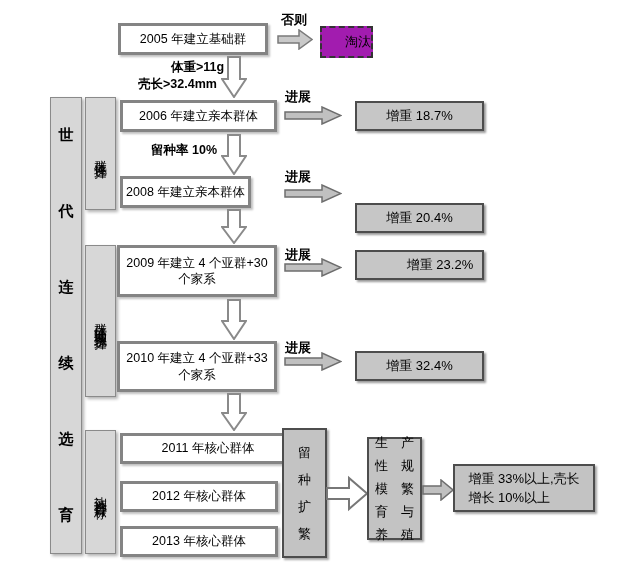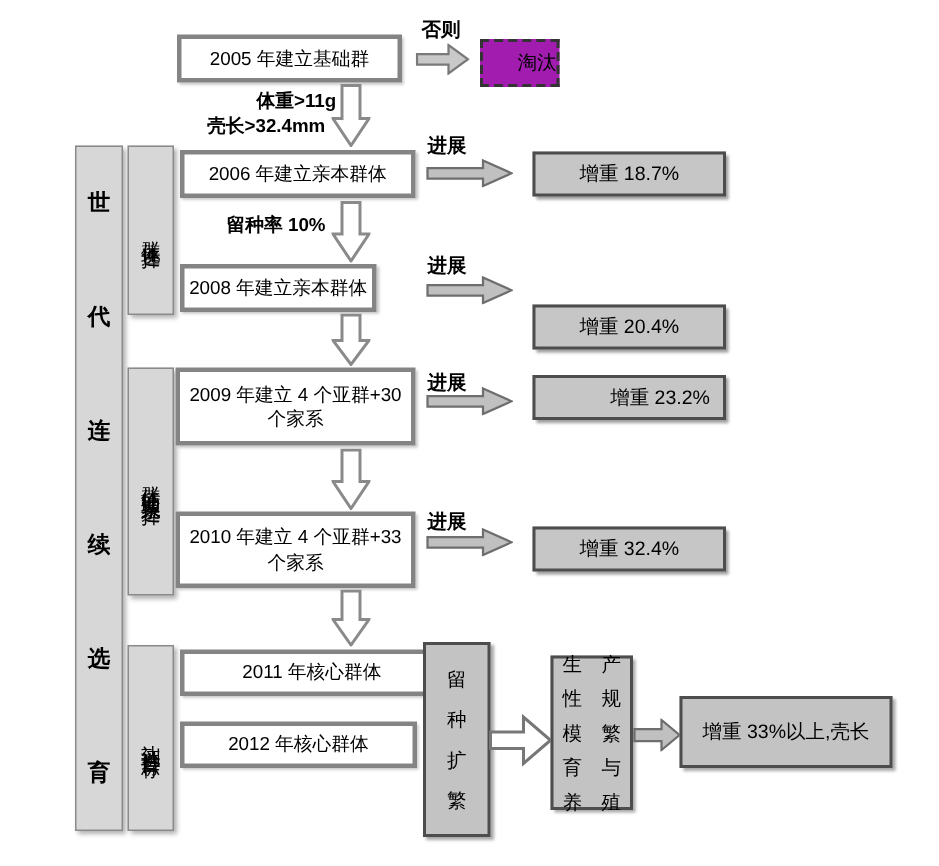--- a/index.html
+++ b/index.html
@@ -92,20 +92,23 @@
   </div>
   <div class="flow-box" style="left:117px;top:341px;width:160px;height:51px;">
     <span class="line">2010 年建立 4 个亚群+33</span>
     <span class="line">个家系</span>
   </div>
   <div class="flow-box" style="left:120px;top:433px;width:176px;height:31px;">
     <span>2011 年核心群体</span>
   </div>
   <div class="flow-box" style="left:120px;top:481px;width:158px;height:31px;">
     <span>2012 年核心群体</span>
+  </div>
+  <div class="flow-box" style="left:120px;top:526px;width:158px;height:31px;">
+    <span>2013 年核心群体</span>
   </div>
 
   <span class="lbl lbl-lg" style="left:281px;top:11px;">否则</span>
   <svg class="arr" style="left:277px;top:29px;" width="36" height="21" viewBox="0 0 36 21">
     <polygon points="1,7 22,7 22,1 35,10.5 22,20 22,14 1,14" fill="#c9c9c9" stroke="#7a7a7a" stroke-width="1.5"></polygon>
   </svg>
   <div class="dashed-box">
     <span>淘汰</span>
   </div>
 
@@ -191,16 +194,17 @@
     </div>
   </div>
 
   <svg class="arr" style="left:422px;top:479px;" width="32" height="22" viewBox="0 0 32 22">
     <polygon points="1,7 19,7 19,1 31,11 19,21 19,15 1,15" fill="#c0c0c0" stroke="#6e6e6e" stroke-width="1.5"></polygon>
   </svg>
 
   <div class="graybox" style="left:453px;top:464px;width:142px;height:48px;">
     <div class="final-text">
       <span style="display:block;">增重 33%以上,壳长</span>
+      <span style="display:block;">增长 10%以上</span>
     </div>
   </div>
 
 </div>
 
 </body></html>

